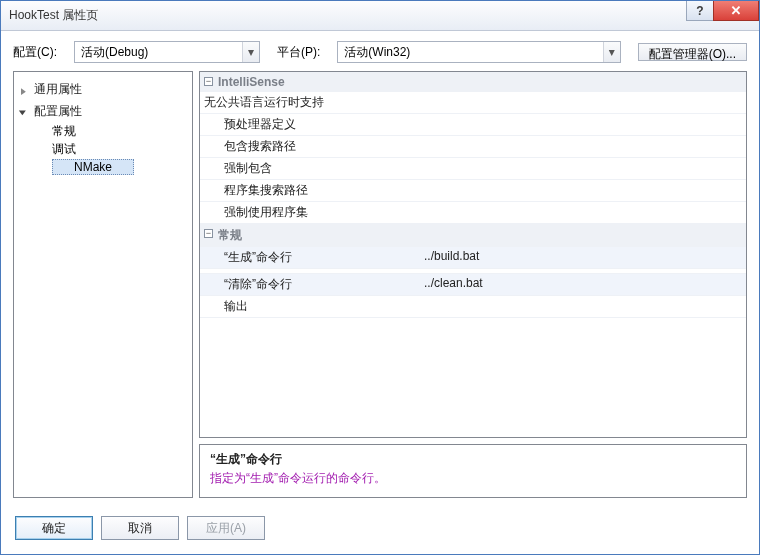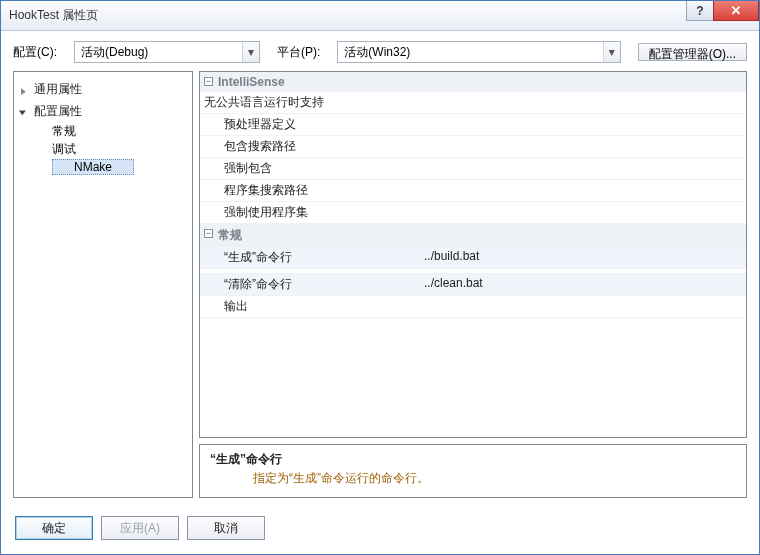--- a/index.html
+++ b/index.html
@@ -27,21 +27,21 @@
     .right { flex: 1; display: flex; flex-direction: column; }
     .propgrid { flex: 1; border: 1px solid #828790; background: #fff; overflow: hidden; }
     .group { background: #eef1f6; color: #7a7f88; padding: 3px 4px 3px 18px; position: relative; font-weight: bold; }
     .group .gbox { position: absolute; left: 4px; top: 5px; width: 9px; height: 9px; border: 1px solid #8892a0; background: #fff; text-align: center; line-height: 7px; font-size: 9px; color: #555; font-weight: normal; }
     .row { display: flex; border-bottom: 1px solid #eef1f6; }
     .row.alt { background: #f0f4fb; }
     .cell-name { width: 220px; padding: 2px 4px 2px 24px; color: #222; }
     .cell-val { flex: 1; padding: 2px 4px; color: #222; }
     .desc { border: 1px solid #828790; border-top: 1px solid #828790; margin-top: 6px; padding: 6px 10px; height: 54px; background: #fff; }
     .desc-title { font-weight: bold; color: #222; margin-bottom: 2px; }
-    .desc-text { color: #a16207; margin-left: 43px; }
+    .desc-text { color: #a21caf; }
     .footer { display: flex; justify-content: flex-start; gap: 8px; padding: 10px 14px 14px 14px; }
     .btn { min-width: 78px; height: 24px; border: 1px solid #8b97a8; background: linear-gradient(to bottom, #fdfdfe, #ebeef4); color: #222; }
     .btn.default { border: 1px solid #3c7fb1; box-shadow: 0 0 0 1px #a6d0ec inset; background: linear-gradient(to bottom, #fdfdfe, #e4eef9); }
     .btn.disabled { color: #9aa0a8; }
   </style>
 </head>
 <body>
 
 <div class="titlebar">
   <span class="title">HookTest 属性页</span>
@@ -137,15 +137,15 @@
 
     <div class="desc">
       <div class="desc-title">“生成”命令行</div>
       <div class="desc-text">指定为“生成”命令运行的命令行。</div>
     </div>
   </div>
 </div>
 
 <div class="footer">
   <button class="btn default">确定</button>
+  <button class="btn">取消</button>
   <button class="btn disabled">应用(A)</button>
-  <button class="btn">取消</button>
 </div>
 
 </body></html>

